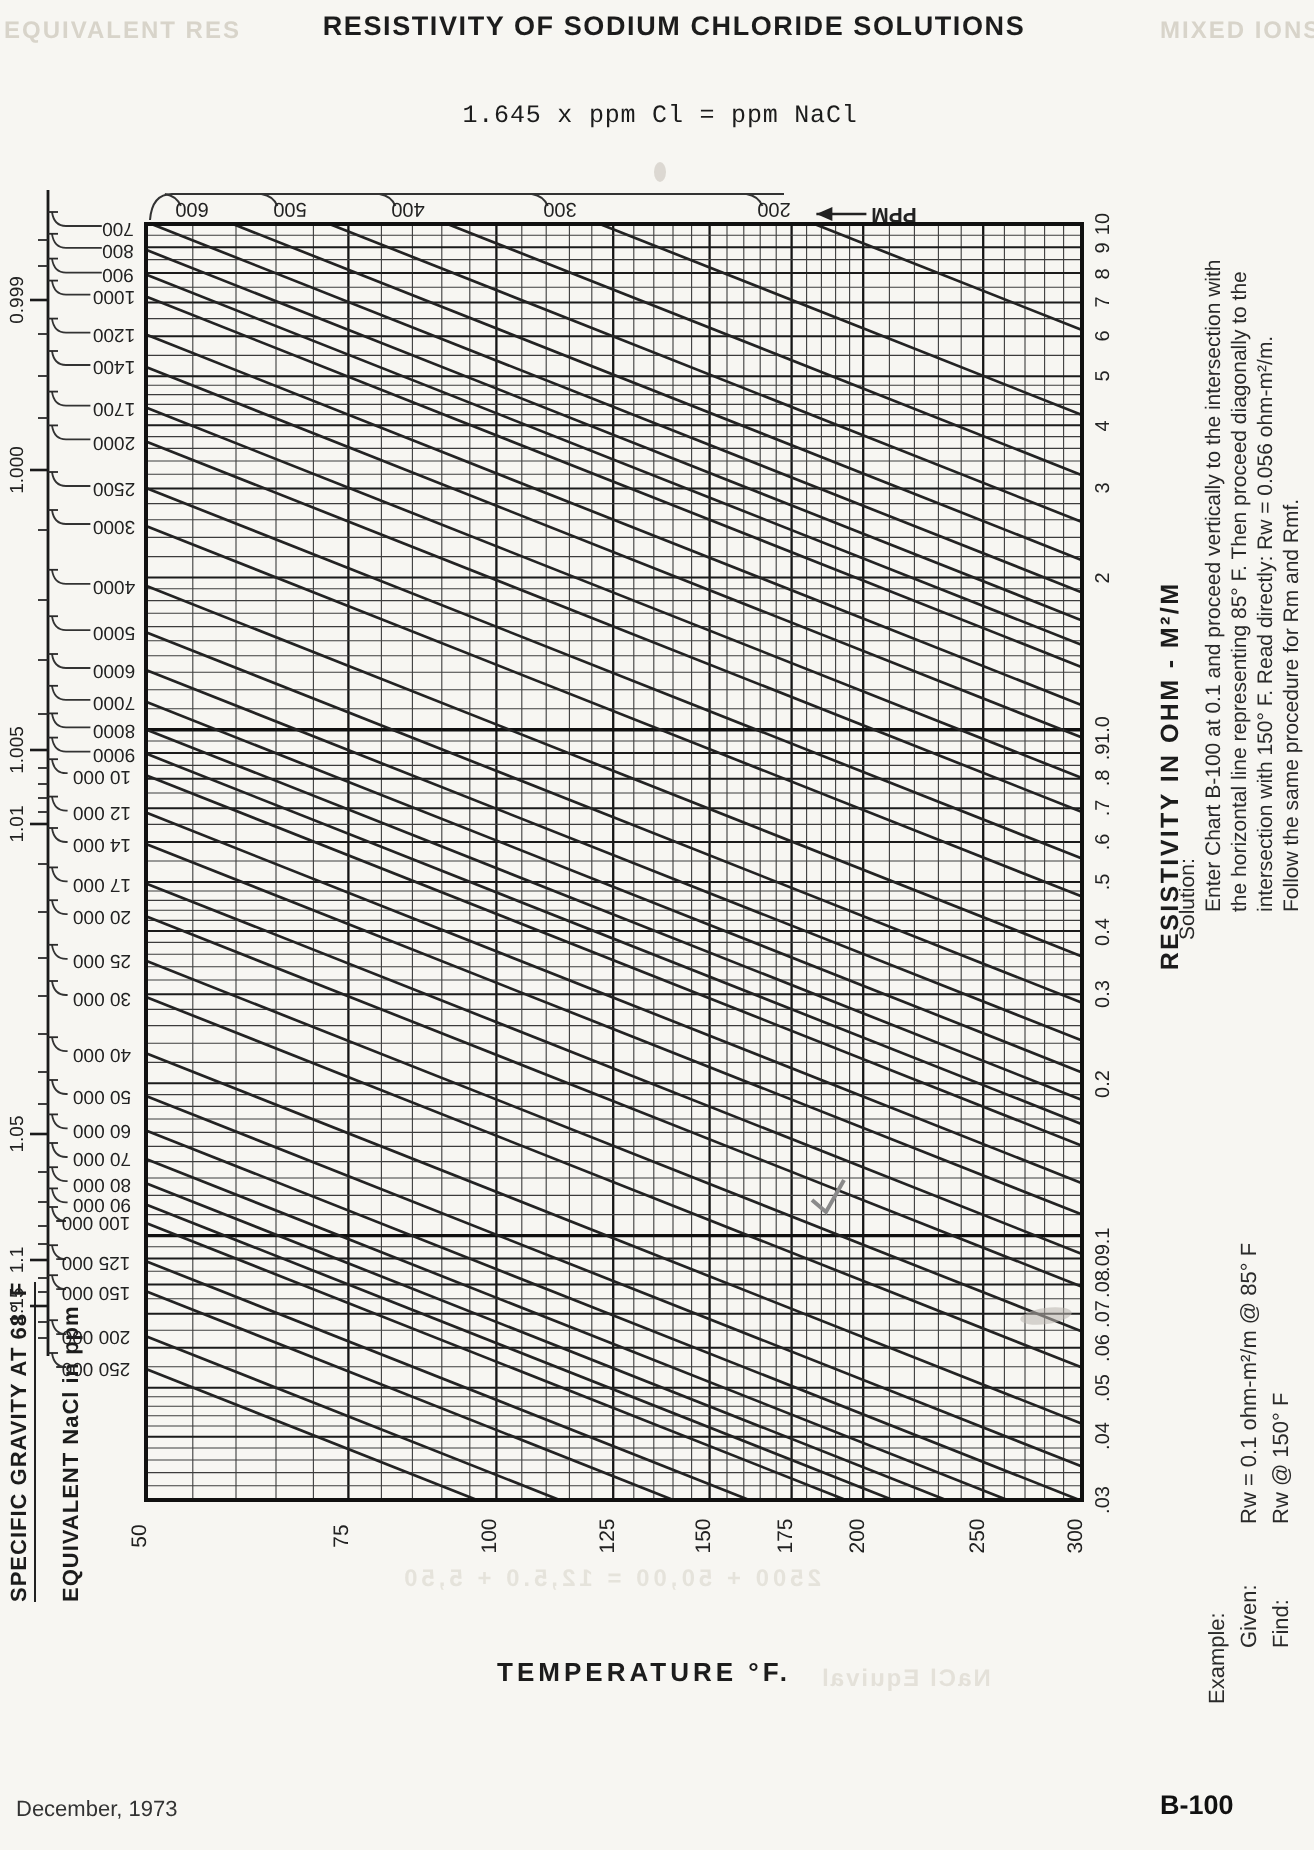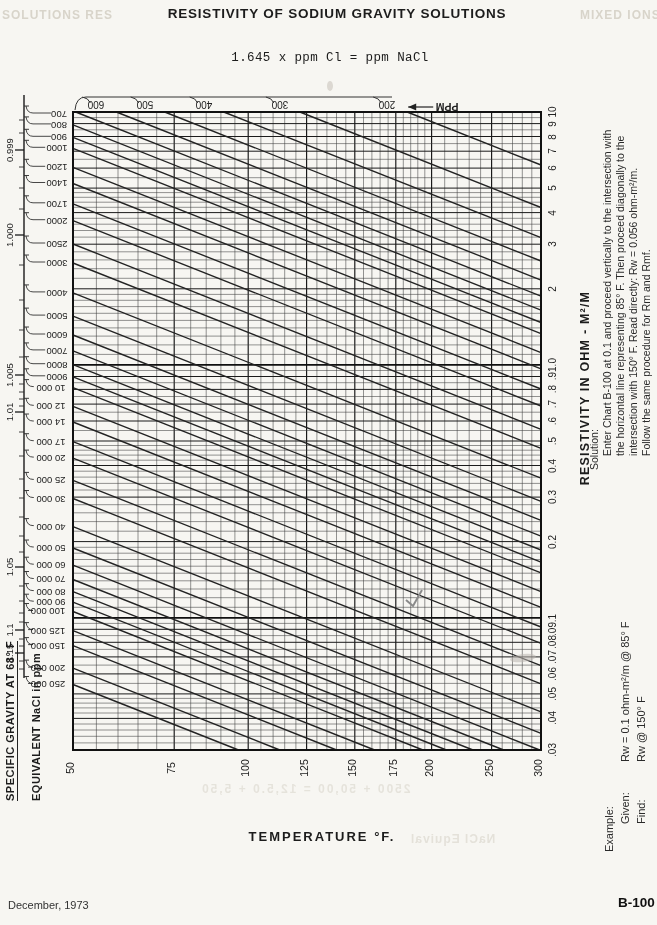--- a/index.html
+++ b/index.html
@@ -24,24 +24,24 @@
   .lbl-col{display:inline-block;width:62px;}
   .ghost{color:#d8d4ca;font-weight:bold;white-space:nowrap;}
   .ghost.mir{transform:scaleX(-1);}
   .footer-l{font-size:11px;color:#333;}
   .footer-r{font-size:13.5px;font-weight:bold;color:#111;}
   svg{position:absolute;left:0;top:0;}
 </style>
 </head>
 <body>
 
-<div class="abs ghost" style="left:2px;top:8px;font-size:12px;letter-spacing:1px;">SOLUTIONS RES</div>
+<div class="abs ghost" style="left:2px;top:8px;font-size:12px;letter-spacing:1px;">EQUIVALENT RES</div>
 <div class="abs ghost" style="left:580px;top:8px;font-size:12px;letter-spacing:1px;">MIXED IONS</div>
 
-<div class="abs title ctr" style="left:337px;top:13px;">RESISTIVITY OF SODIUM GRAVITY SOLUTIONS</div>
+<div class="abs title ctr" style="left:337px;top:13px;">RESISTIVITY OF SODIUM CHLORIDE SOLUTIONS</div>
 <div class="abs subtitle ctr" style="left:330px;top:58px;">1.645 x ppm Cl = ppm NaCl</div>
 
 <div class="rblock" style="left:588px;top:470px;width:442px;">
   <div>Solution:</div>
   <div class="ind">Enter Chart B-100 at 0.1 and proceed vertically to the intersection with</div>
   <div class="ind">the horizontal line representing 85° F.  Then proceed diagonally to the</div>
   <div class="ind">intersection with 150° F.  Read directly:  Rw = 0.056 ohm-m²/m.</div>
   <div class="ind">Follow the same procedure for Rm and Rmf.</div>
 </div>
 
@@ -61,21 +61,21 @@
 <div class="abs rot90 res-title" style="left:585px;top:388px;">RESISTIVITY IN OHM - M²/M</div>
 
 <div class="abs axis-title ctr" style="left:322px;top:836px;">TEMPERATURE  °F.</div>
 
 <div class="abs rot180 ticklab" style="left:447px;top:107px;font-size:10.5px;font-weight:bold;">PPM</div>
 
 <div class="abs ghost mir" style="left:200px;top:782px;font-size:12px;letter-spacing:2px;opacity:.55;">2500 + 50,00 = 12,5.0 + 5,50</div>
 <div class="abs ghost mir" style="left:410px;top:832px;font-size:12px;letter-spacing:1px;opacity:.6;">NaCl Equival</div>
 
 <div class="abs footer-l" style="left:8px;top:899px;">December, 1973</div>
-<div class="abs footer-r" style="left:618px;top:895px;">B-100</div>
+<div class="abs footer-r" style="left:580px;top:895px;">B-100</div>
 
 <svg id="plot" width="657" height="925" viewBox="0 0 657 925">
     <line x1="96.4" y1="112.0" x2="96.4" y2="750.0" stroke="#3c3c3c" stroke-width="0.55"></line>
     <line x1="118.0" y1="112.0" x2="118.0" y2="750.0" stroke="#3c3c3c" stroke-width="0.55"></line>
     <line x1="138.0" y1="112.0" x2="138.0" y2="750.0" stroke="#3c3c3c" stroke-width="0.55"></line>
     <line x1="156.7" y1="112.0" x2="156.7" y2="750.0" stroke="#3c3c3c" stroke-width="0.55"></line>
     <line x1="190.7" y1="112.0" x2="190.7" y2="750.0" stroke="#3c3c3c" stroke-width="0.55"></line>
     <line x1="206.2" y1="112.0" x2="206.2" y2="750.0" stroke="#3c3c3c" stroke-width="0.55"></line>
     <line x1="220.9" y1="112.0" x2="220.9" y2="750.0" stroke="#3c3c3c" stroke-width="0.55"></line>
     <line x1="234.9" y1="112.0" x2="234.9" y2="750.0" stroke="#3c3c3c" stroke-width="0.55"></line>

